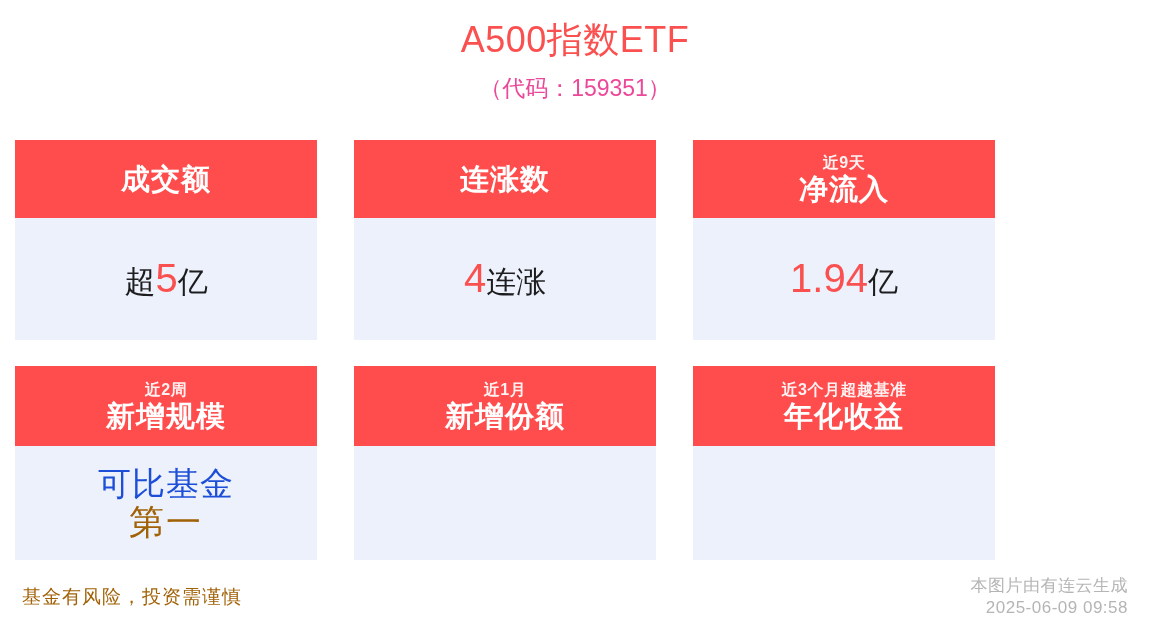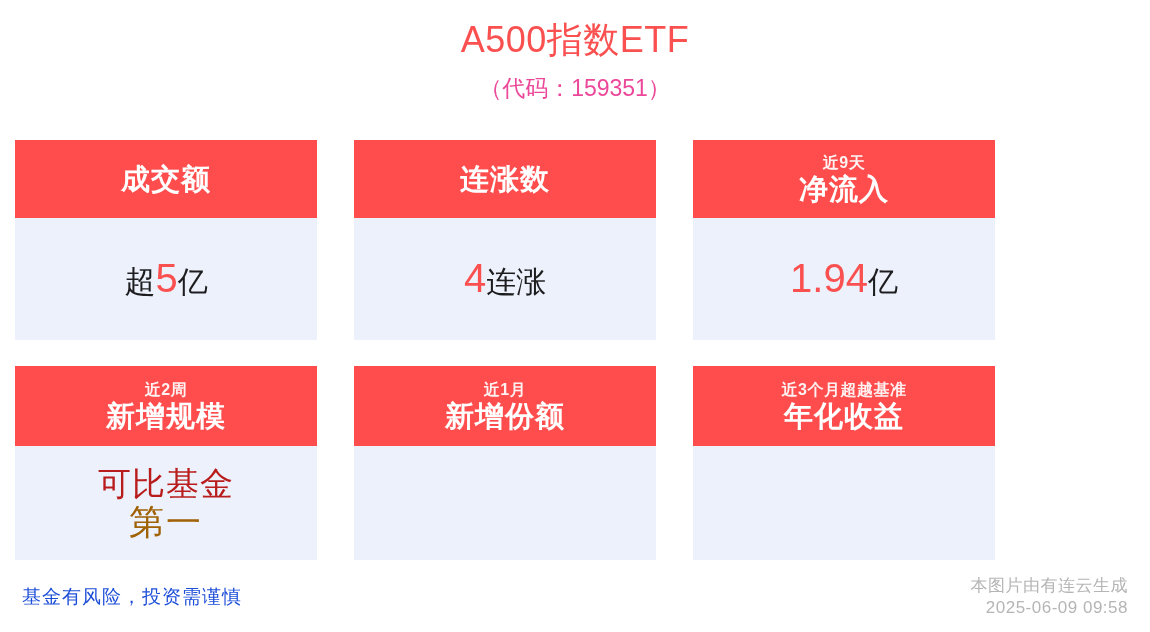--- a/index.html
+++ b/index.html
@@ -108,21 +108,21 @@
     line-height: 44px;
   }
   .val-dark-sm {
     color: #1d1d1f;
     font-size: 30px;
     line-height: 40px;
   }
 
   
   .val-stack .stack-top {
-    color: #b91c1c;
+    color: #1d4ed8;
     font-size: 33px;
     line-height: 38px;
     letter-spacing: 1px;
   }
   .val-stack .stack-bottom {
     color: #a16207;
     font-size: 35px;
     line-height: 40px;
     letter-spacing: 2px;
     margin-top: -1px;
@@ -136,21 +136,21 @@
     width: 1150px;
     height: 62px;
     display: flex;
     align-items: center;
     justify-content: space-between;
     box-sizing: border-box;
     padding: 0 22px 8px 22px;
   }
   .footer-left {
     font-size: 19px;
-    color: #1d4ed8;
+    color: #a16207;
     letter-spacing: 1px;
   }
   .footer-right {
     text-align: right;
     color: #b5b5b5;
     line-height: 22px;
   }
   .footer-right .gen {
     font-size: 17px;
     letter-spacing: 0.5px;

